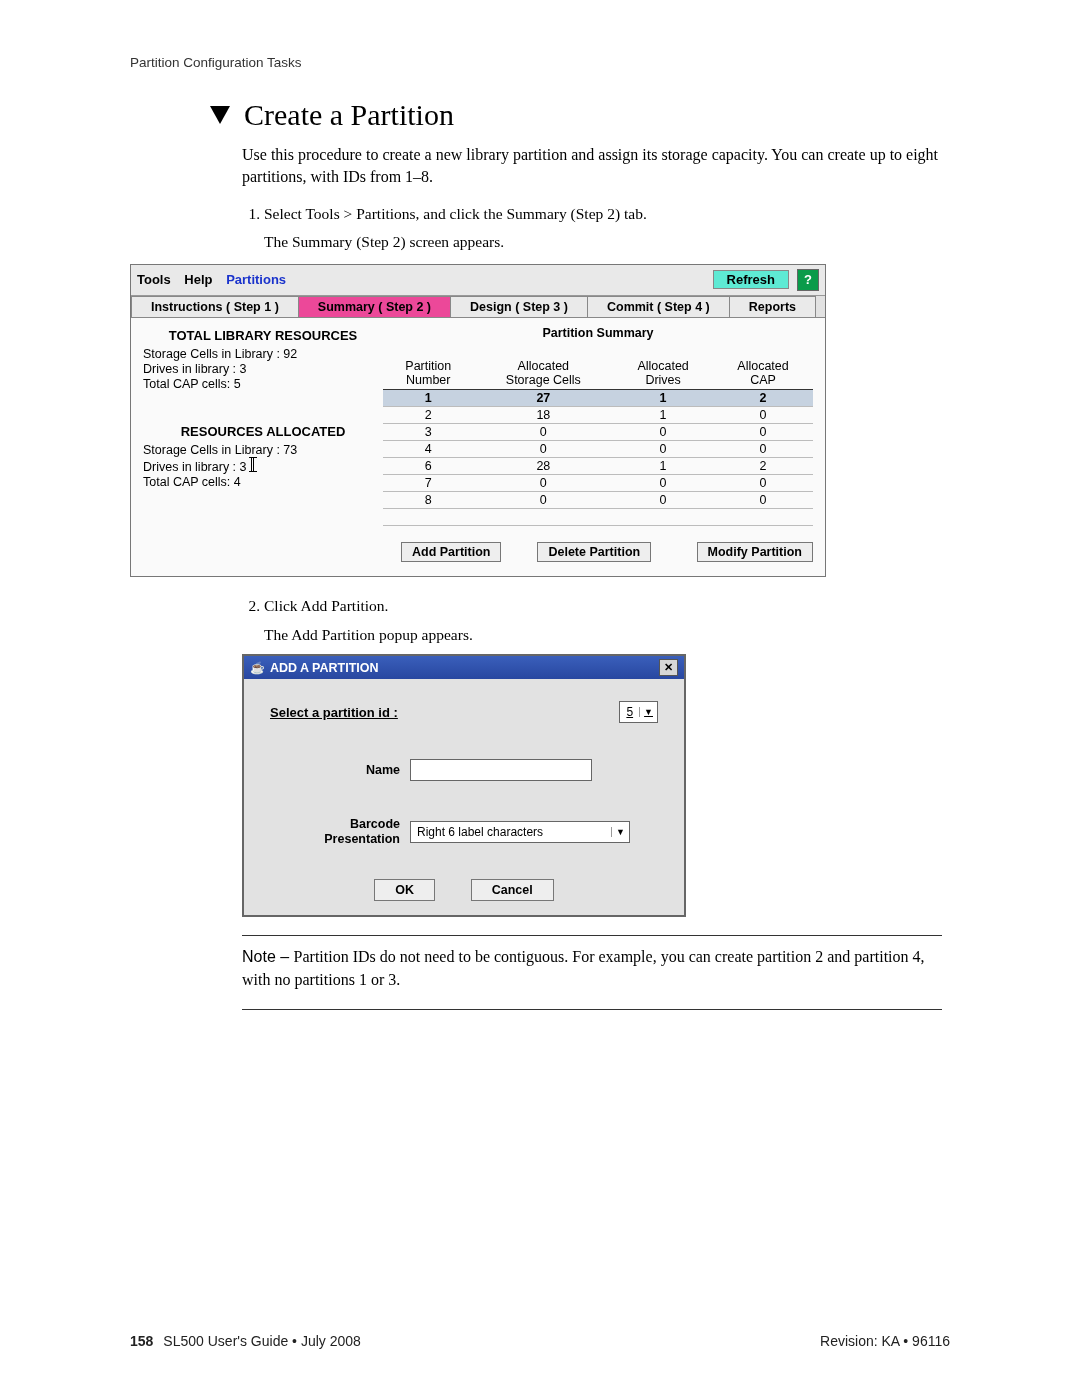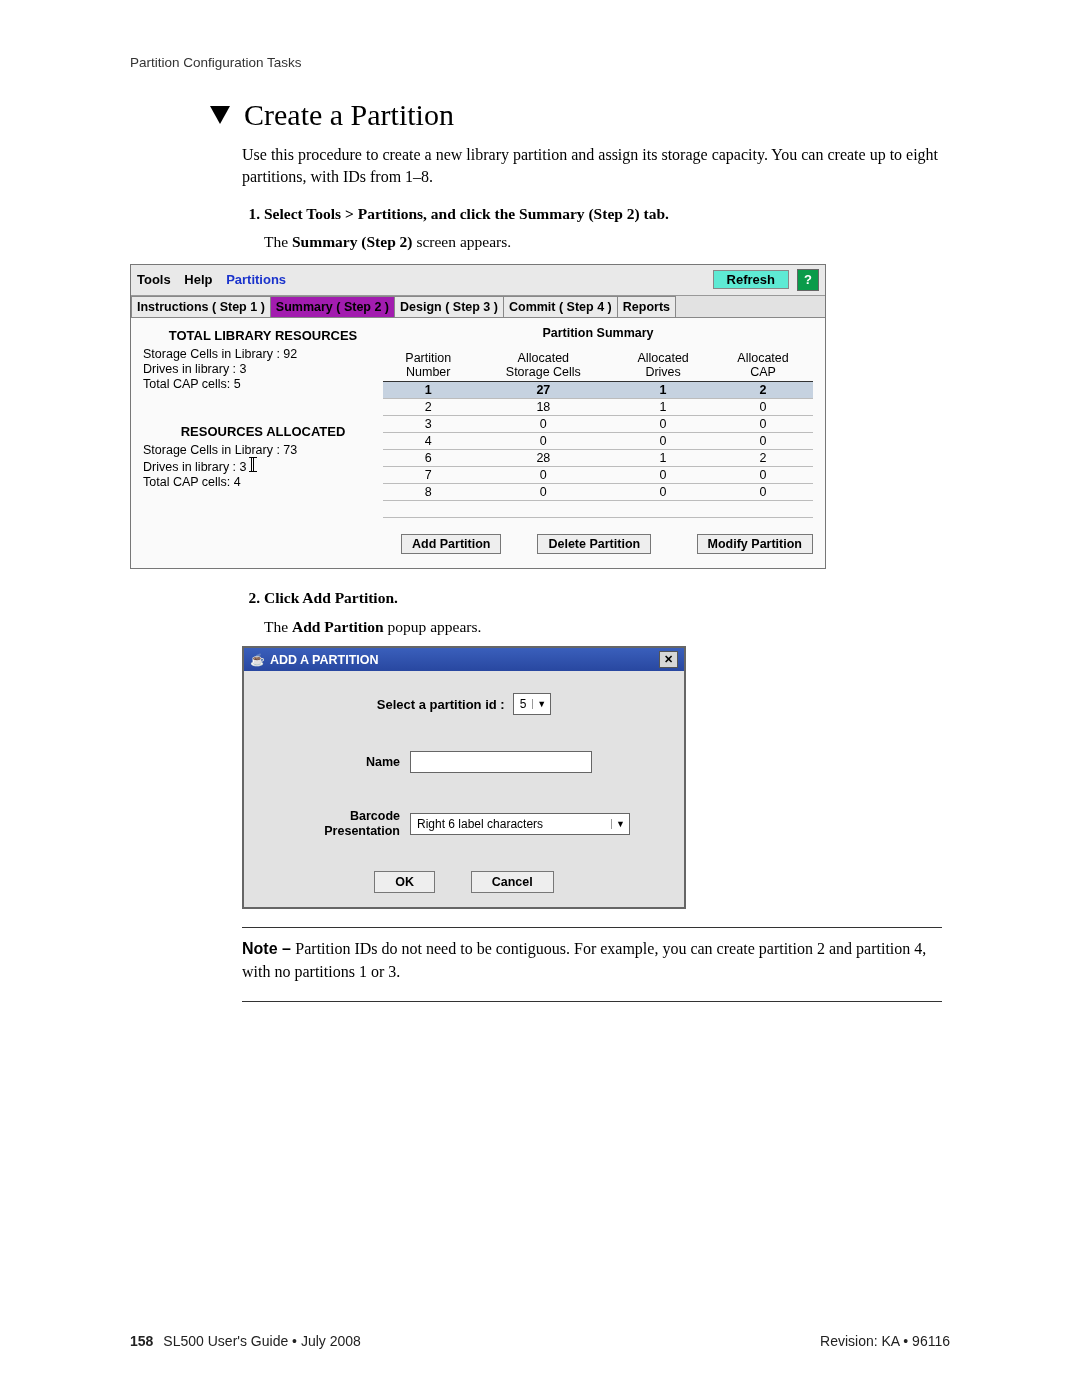--- a/index.html
+++ b/index.html
@@ -43,21 +43,21 @@
     line-height: 1.4;
     margin-bottom: 14px;
   }
   .step {
     margin-left: 112px;
     font-size: 15.5px;
     line-height: 1.45;
     margin-bottom: 6px;
   }
   .step .num { display:inline-block; width:18px; text-align:right; margin-right:4px;}
-  .bold { font-weight: bold; }
+  .bold { font-weight: normal; }
   .screenshot-box {
     margin: 10px 0 18px 0;
     border: 1px solid #777;
     background: #f1f1f1;
     font-family: Arial, Helvetica, sans-serif;
     font-size: 13px;
     width: 694px;
     position: relative;
   }
   .menubar {
@@ -72,31 +72,31 @@
   .menus .active { color:#1a33cc;}
   .refresh-btn {
     border:1px solid #888; background:#5eead4; padding:1px 13px; font-weight:bold; font-size:13px;
   }
   .help-icon {
     background:#0a9b4a; color:#fff; font-weight:bold; width:20px; height:20px;
     display:inline-flex; align-items:center; justify-content:center; margin-left:8px;
     border:1px solid #666;
   }
   .tab-row { display:flex; border-bottom:1px solid #888; background:#e2e2e2;}
-  .tab { border:1px solid #888; border-bottom:none; padding:3px 5px; background:#eaeaea; font-weight:bold; font-size:12.5px; margin-right:-1px; white-space:nowrap;}
-  .tab.selected { background:#a21caf;}
+  .tab { border:1px solid #888; border-bottom:none; padding:3px 19px; background:#eaeaea; font-weight:bold; font-size:12.5px; margin-right:-1px; white-space:nowrap;}
+  .tab.selected { background:#ec4899;}
   .tab-body { background:#fafafa; padding:8px 12px 14px 12px; display:flex; }
   .left-col { width:240px; font-size:12.5px;}
   .sect-head { font-weight:bold; text-align:center; font-size:13px; margin:2px 0 4px 0;}
   .stat-line { font-size:12.5px; margin:1px 0;}
   .cursor-i { display:inline-block; width:1px; height:13px; border-left:1px solid #000; border-right:1px solid #000; margin-left:4px; position:relative;}
   .cursor-i::before,.cursor-i::after{content:'';position:absolute;left:-3px;width:8px;height:1px;background:#000;}
   .cursor-i::before{top:-1px;} .cursor-i::after{bottom:-1px;}
   .right-col { flex:1; }
-  .ps-title { text-align:center; font-weight:bold; font-size:12.5px; margin-bottom:10px;}
+  .ps-title { text-align:center; font-weight:bold; font-size:12.5px; margin-bottom:18px;}
   table.summary { width:100%; border-collapse:collapse; font-size:12.5px;}
   table.summary th { font-weight:normal; text-align:center; border-bottom:1px solid #333; padding:1px 4px 2px; line-height:1.15;}
   table.summary td { text-align:center; border-bottom:1px solid #bcbcbc; padding:1px 0;}
   tr.selrow td { background:#c6d2e0; font-weight:bold;}
   .btn-row { display:flex; gap:36px; justify-content:flex-start; padding-top:16px; padding-left:18px;}
   .ui-btn { border:1px solid #777; background:#eee; padding:2px 10px; font-weight:bold; font-size:12.5px;}
 
   .popup {
     margin: 8px 0 18px 112px;
     width: 440px;
@@ -107,21 +107,21 @@
   }
   .popup-title {
     background: linear-gradient(#3a5fbb,#2847a0);
     color:#fff; font-weight:bold; font-size:12.5px;
     padding:3px 6px; display:flex; justify-content:space-between; align-items:center;
   }
   .close-x { background:#d7d7d7; color:#000; width:17px; height:15px; display:inline-flex; align-items:center; justify-content:center; font-weight:bold; border:1px solid #555; font-size:11px;}
   .popup-body { padding:22px 26px 18px; background:#e2e2e2;}
   .popup-row { display:flex; align-items:center; margin-bottom:36px;}
   .popup-label { width:130px; text-align:right; font-weight:bold; font-size:12.5px; padding-right:10px; line-height:1.15;}
-  .id-row { justify-content:center; margin-bottom:36px;}
+  .id-row { justify-content:space-between; margin-bottom:36px;text-decoration:underline;}
   .id-row .lbl { font-weight:bold; font-size:13px; margin-right:8px;}
   .dd { border:1px solid #666; background:#fff; height:20px; display:inline-flex; align-items:center;}
   .dd .val { padding:0 6px; font-size:12px;}
   .dd .arrow { border-left:1px solid #999; padding:0 4px; font-size:9px;}
   .txtfield { border:1px solid #666; background:#fff; width:180px; height:20px;}
   .dd-wide { width:218px; justify-content:space-between;}
   .btn-bar { text-align:center;}
   .btn-bar .ui-btn { margin:0 16px; padding:3px 20px;}
 
   .note-sep { border-top:1.5px solid #333; margin:18px 0 0 112px; width:700px;}

